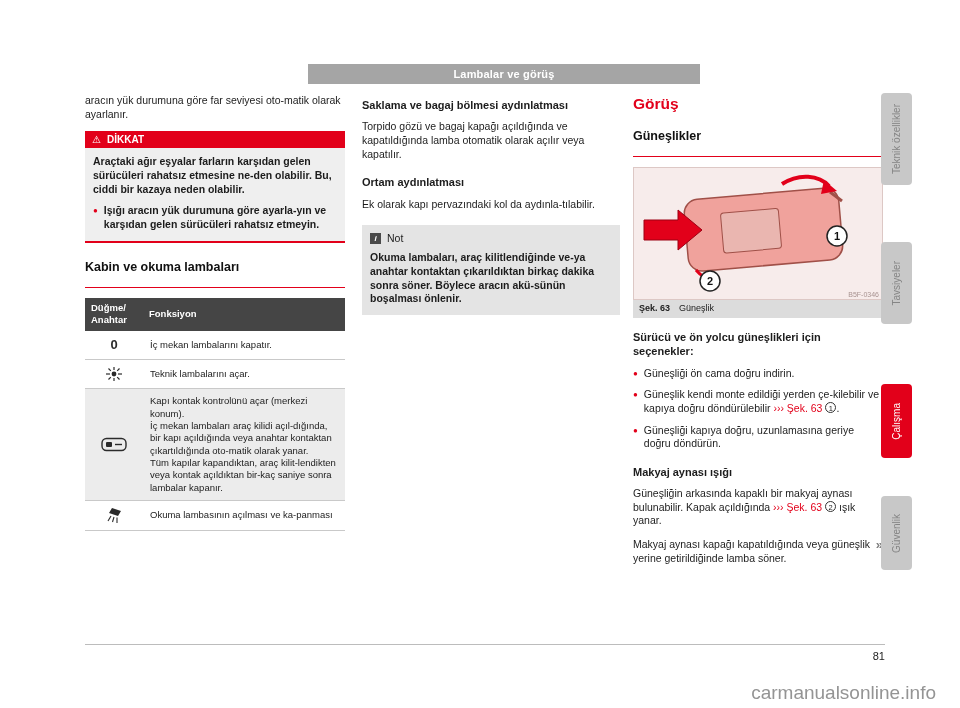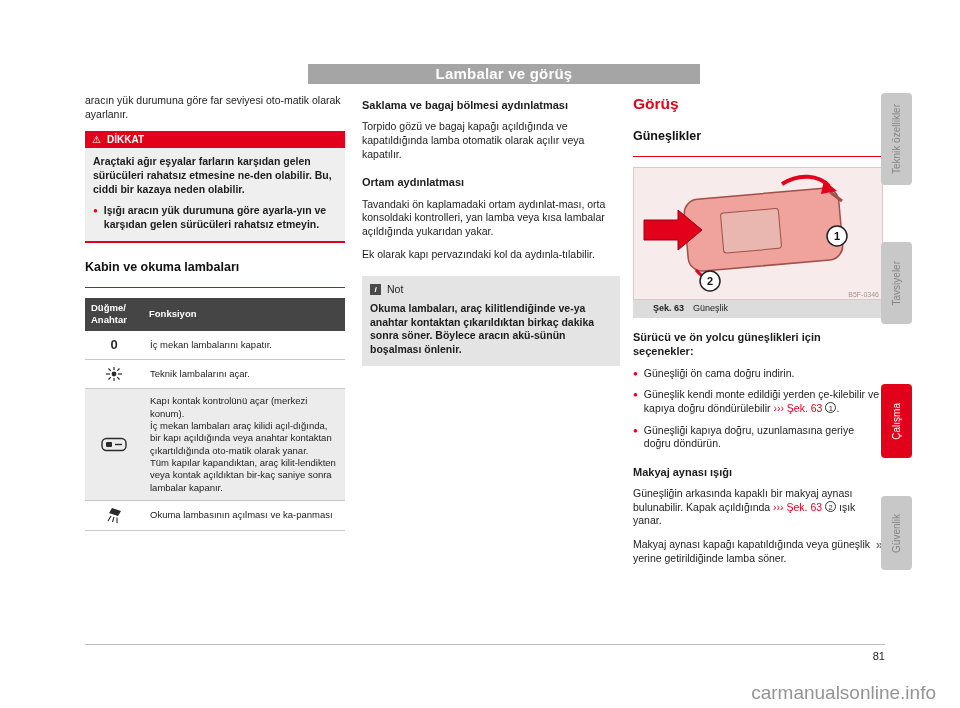--- a/index.html
+++ b/index.html
@@ -1,21 +1,21 @@
 <!DOCTYPE html>
 <html><head>
 <meta charset="utf-8">
 <style>
   * { margin:0; padding:0; box-sizing:border-box; }
   html,body { background:#ffffff; }
   body { font-family:"Liberation Sans","DejaVu Sans",sans-serif; }
   .page { position:relative; width:960px; height:708px; background:#fff; overflow:hidden; }
 
   .header-bar { position:absolute; left:308px; top:64px; width:392px; height:20px;
-    background:#a5a5a5; color:#fff; font-size:15px; font-weight:bold;
+    background:#a5a5a5; color:#fff; font-size:11px; font-weight:bold;
     text-align:center; line-height:20px; letter-spacing:.2px; }
 
   .col { position:absolute; top:94px; font-size:10.5px; line-height:1.3; color:#1c1c1c; }
   .col-left  { left:85px;  width:260px; }
   .col-mid   { left:362px; width:258px; }
   .col-right { left:633px; width:250px; }
 
   .para { margin-bottom:10px; }
   .bold-h { font-weight:bold; margin:4px 0 8px; font-size:11px; }
 
@@ -48,21 +48,21 @@
   .note-box { background:#e4e4e4; padding:7px 8px 9px; margin-top:14px; }
   .note-title { display:flex; align-items:center; gap:6px; font-size:10.5px; margin-bottom:5px; }
   .note-icon { width:11px; height:11px; background:#4a4a4a; color:#fff; font-size:8px;
     font-style:italic; font-weight:bold; text-align:center; line-height:11px; display:inline-block; }
   .note-body { font-weight:bold; line-height:1.32; }
 
   
   .main-h { color:#e2001a; font-size:15.5px; font-weight:bold; margin-bottom:14px; }
   .figure { position:relative; width:250px; height:133px; background:#f7eceb;
     border:1px solid #ddc8c5; }
-  .fig-caption { background:#dcdcdc; font-size:9px; color:#222; padding:3px 20px;
+  .fig-caption { background:#dcdcdc; font-size:9px; color:#222; padding:3px 6px;
     margin-bottom:12px; }
   .fig-caption .cap-label { font-weight:bold; margin-right:9px; }
   .bullet { display:flex; gap:6px; margin-bottom:8px; }
   .ref { color:#e2001a; }
   .inline-num { display:inline-block; width:11px; height:11px; border:1px solid #333;
     border-radius:50%; font-size:7.5px; line-height:11px; text-align:center;
     background:#fff; vertical-align:1px; }
   .cont-mark { float:right; color:#7f7f7f; font-weight:bold; font-size:13px; line-height:1; }
 
   
@@ -166,21 +166,20 @@
         </tr>
       </tbody>
     </table>
   </div>
 
   <div class="col col-mid">
     <div class="bold-h">Saklama ve bagaj bölmesi aydınlatması</div>
     <p class="para">Torpido gözü ve bagaj kapağı açıldığında ve kapatıldığında lamba otomatik olarak açılır veya kapatılır.</p>
 
     <div class="bold-h" style="margin-top:14px;">Ortam aydınlatması</div>
-    <p class="para">Tavandaki ön kaplamadaki ortam aydınlat-ması, orta konsoldaki kontrolleri, yan lamba veya kısa lambalar açıldığında yukarıdan yakar.</p>
     <p class="para">Ek olarak kapı pervazındaki kol da aydınla-tılabilir.</p>
 
     <div class="note-box">
       <div class="note-title">
         <span class="note-icon">i</span>
         <span>Not</span>
       </div>
       <div class="note-body">Okuma lambaları, araç kilitlendiğinde ve-ya anahtar kontaktan çıkarıldıktan birkaç dakika sonra söner. Böylece aracın akü-sünün boşalması önlenir.</div>
     </div>
   </div>

